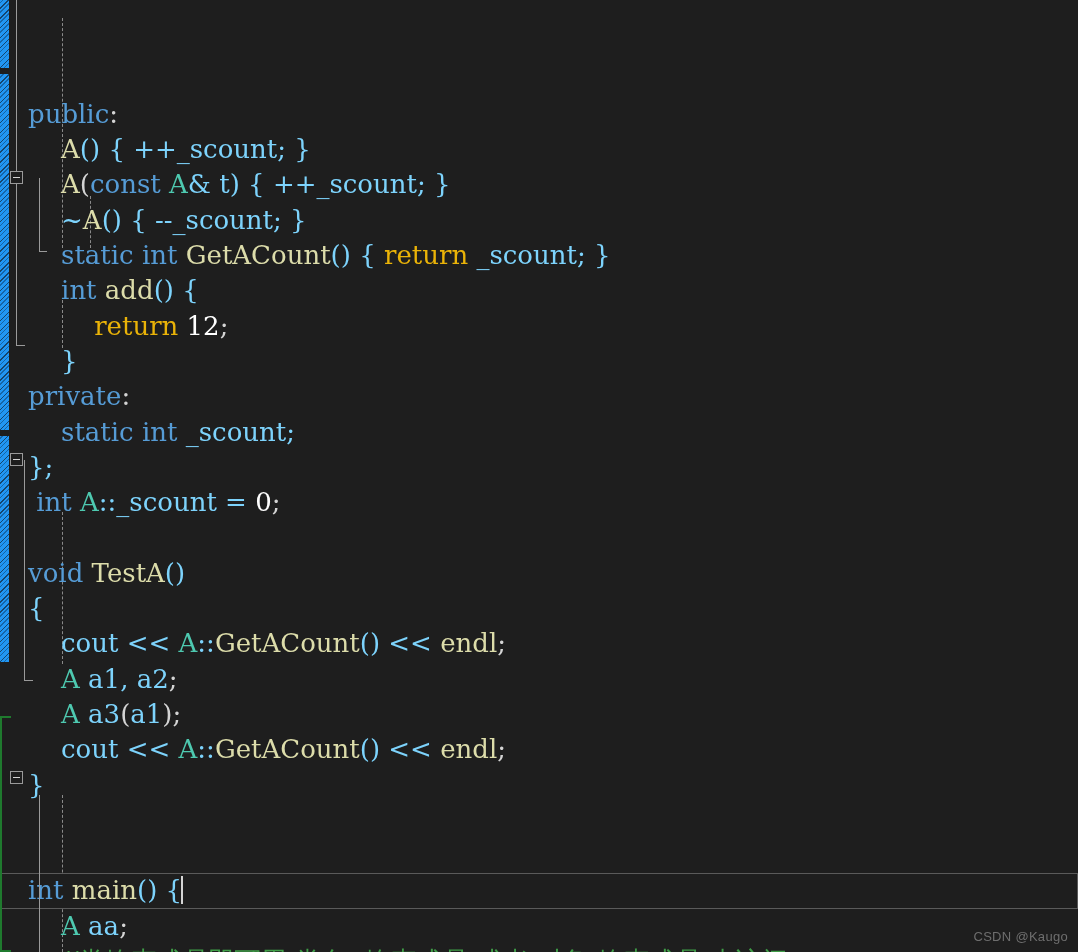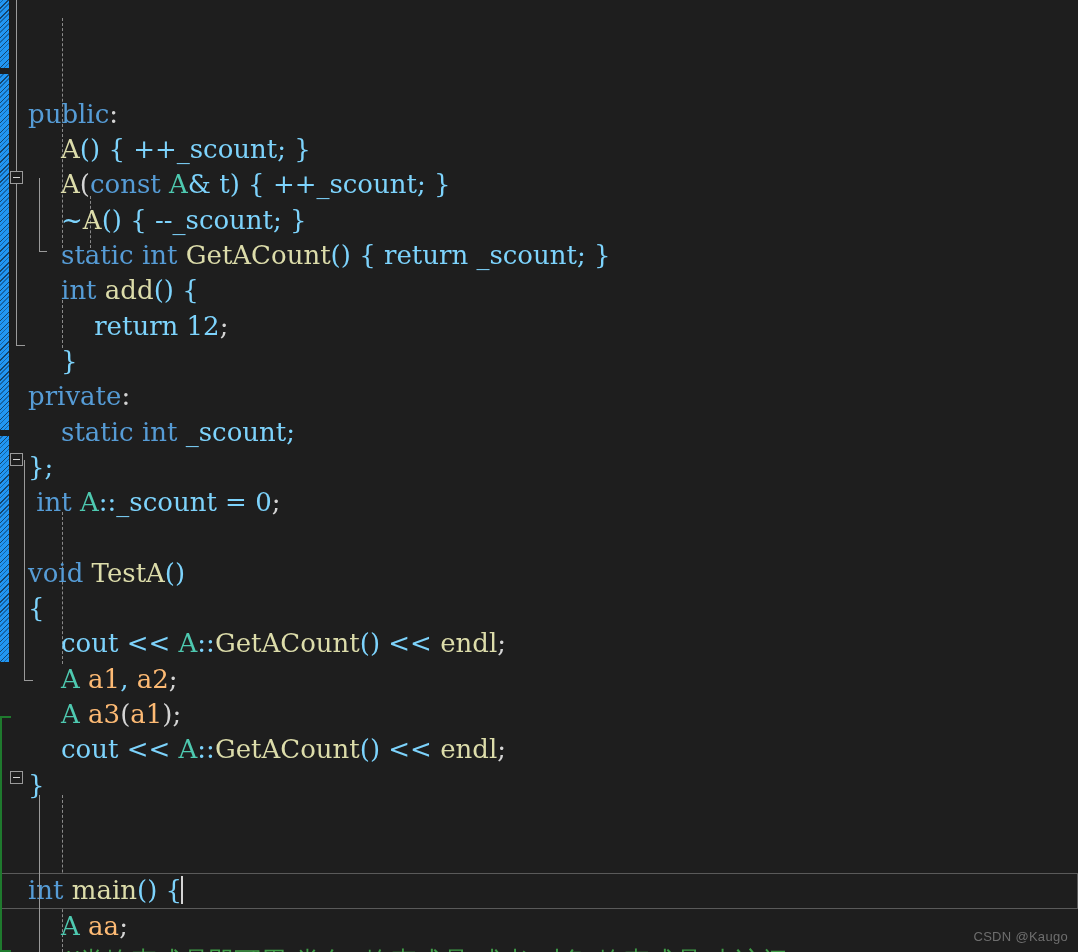--- a/index.html
+++ b/index.html
@@ -134,25 +134,25 @@
     display: inline-block;
     width: 2px;
     height: 28px;
     background: #d4d4d4;
     vertical-align: -5px;
     margin-left: -1px;
   }
 
   
   .kw      { color: #569cd6; }  
-  .ctl     { color: #7dd3fc; }  
+  .ctl     { color: #eab308; }  
   .fn      { color: #dcdcaa; }  
   .type    { color: #4ec9b0; }  
-  .var     { color: #fdba74; }  
-  .num     { color: #7dd3fc; }  
+  .var     { color: #7dd3fc; }  
+  .num     { color: #ffffff; }  
   .cmt     { color: #3f9c47; }  
   .pl      { color: #7dd3fc; }  
   .punct   { color: #d4d4d4; }
 
   
   .watermark {
     position: absolute;
     right: 10px;
     bottom: 8px;
     color: #6e6e6e;

